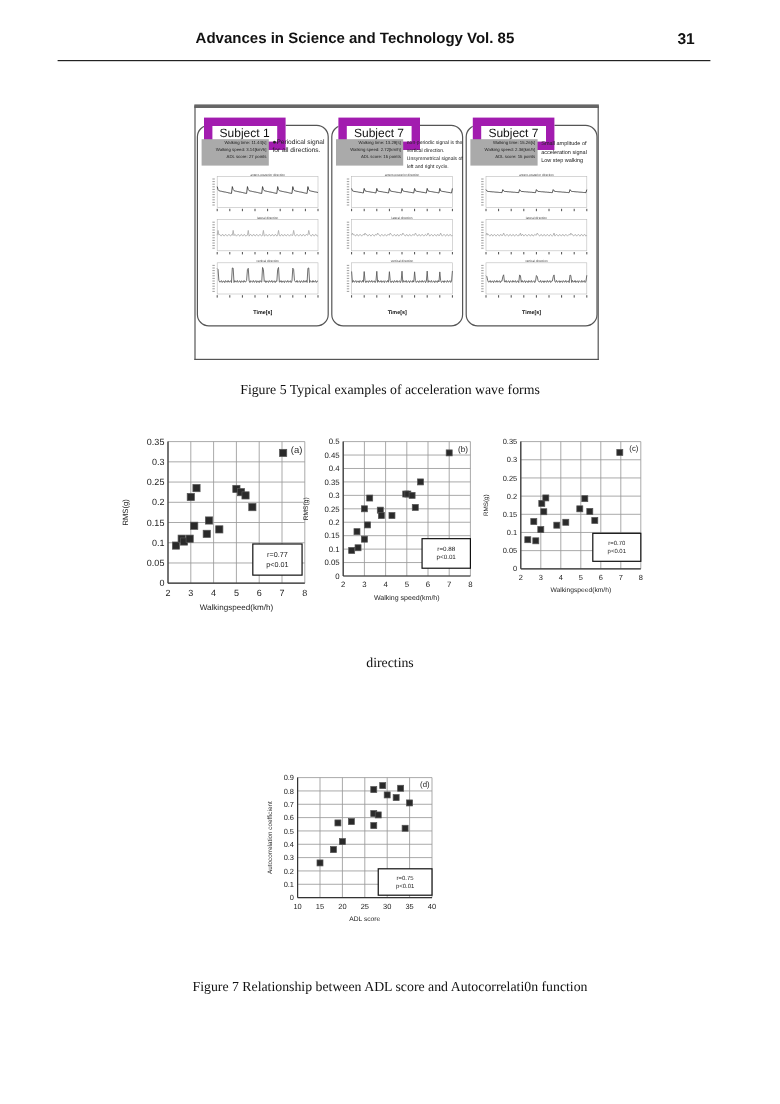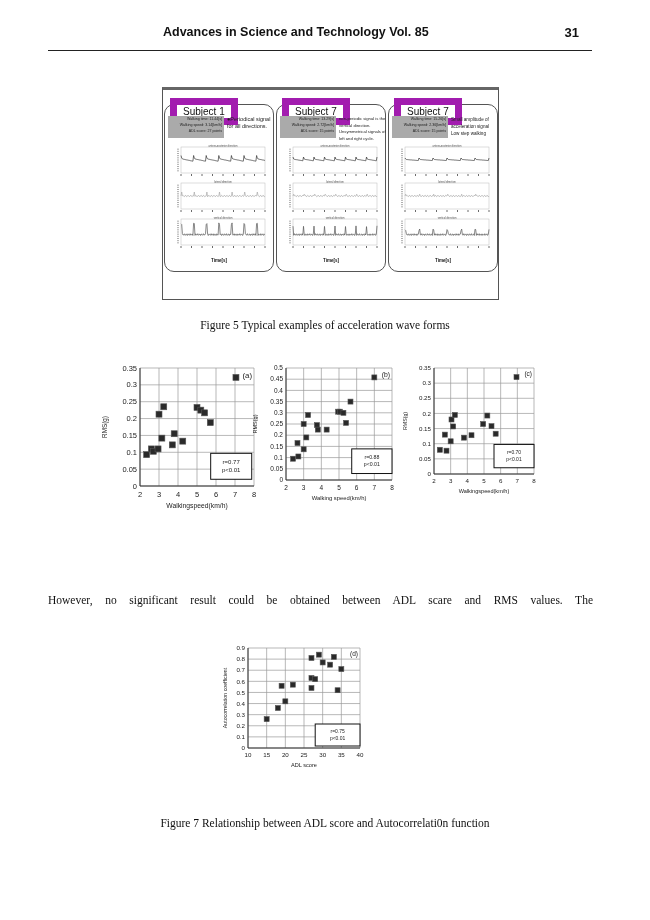--- a/index.html
+++ b/index.html
@@ -456,24 +456,24 @@
     <rect x="69" y="72.7342857142857" width="5" height="5" fill="#2a2a2a" stroke="#555" stroke-width="0.6"></rect>
     <rect x="80.66666666666667" y="61.528571428571425" width="5" height="5" fill="#2a2a2a" stroke="#555" stroke-width="0.6"></rect>
     <rect x="84.83333333333334" y="53.04857142857142" width="5" height="5" fill="#2a2a2a" stroke="#555" stroke-width="0.6"></rect>
     <rect x="89" y="63.648571428571415" width="5" height="5" fill="#2a2a2a" stroke="#555" stroke-width="0.6"></rect>
     <rect x="93.16666666666667" y="71.22" width="5" height="5" fill="#2a2a2a" stroke="#555" stroke-width="0.6"></rect>
     <rect x="114" y="14.585714285714275" width="5" height="5" fill="#2a2a2a" stroke="#555" stroke-width="0.6"></rect>
     <text x="132" y="16.2" font-size="6.510000000000001" text-anchor="end" fill="#222">(c)</text>
   </svg>
 
 <div class="abs caption" style="top:545px;">
+  <div style="margin-top:2px;">directins</div>
 </div>
 
 <div class="abs para" style="top:592px;">
-  <span class="line">However, no significant result could be obtained between ADL scare and RMS values. The</span>
 </div>
 
 <svg class="abs" style="left:220px; top:640px;" width="160" height="140">
     <line x1="28" x2="28" y1="8" y2="108" stroke="#999" stroke-width="0.7"></line>
     <line x1="46.666666666666664" x2="46.666666666666664" y1="8" y2="108" stroke="#999" stroke-width="0.7"></line>
     <line x1="65.33333333333333" x2="65.33333333333333" y1="8" y2="108" stroke="#999" stroke-width="0.7"></line>
     <line x1="84" x2="84" y1="8" y2="108" stroke="#999" stroke-width="0.7"></line>
     <line x1="102.66666666666666" x2="102.66666666666666" y1="8" y2="108" stroke="#999" stroke-width="0.7"></line>
     <line x1="121.33333333333334" x2="121.33333333333334" y1="8" y2="108" stroke="#999" stroke-width="0.7"></line>
     <line x1="140" x2="140" y1="8" y2="108" stroke="#999" stroke-width="0.7"></line>

